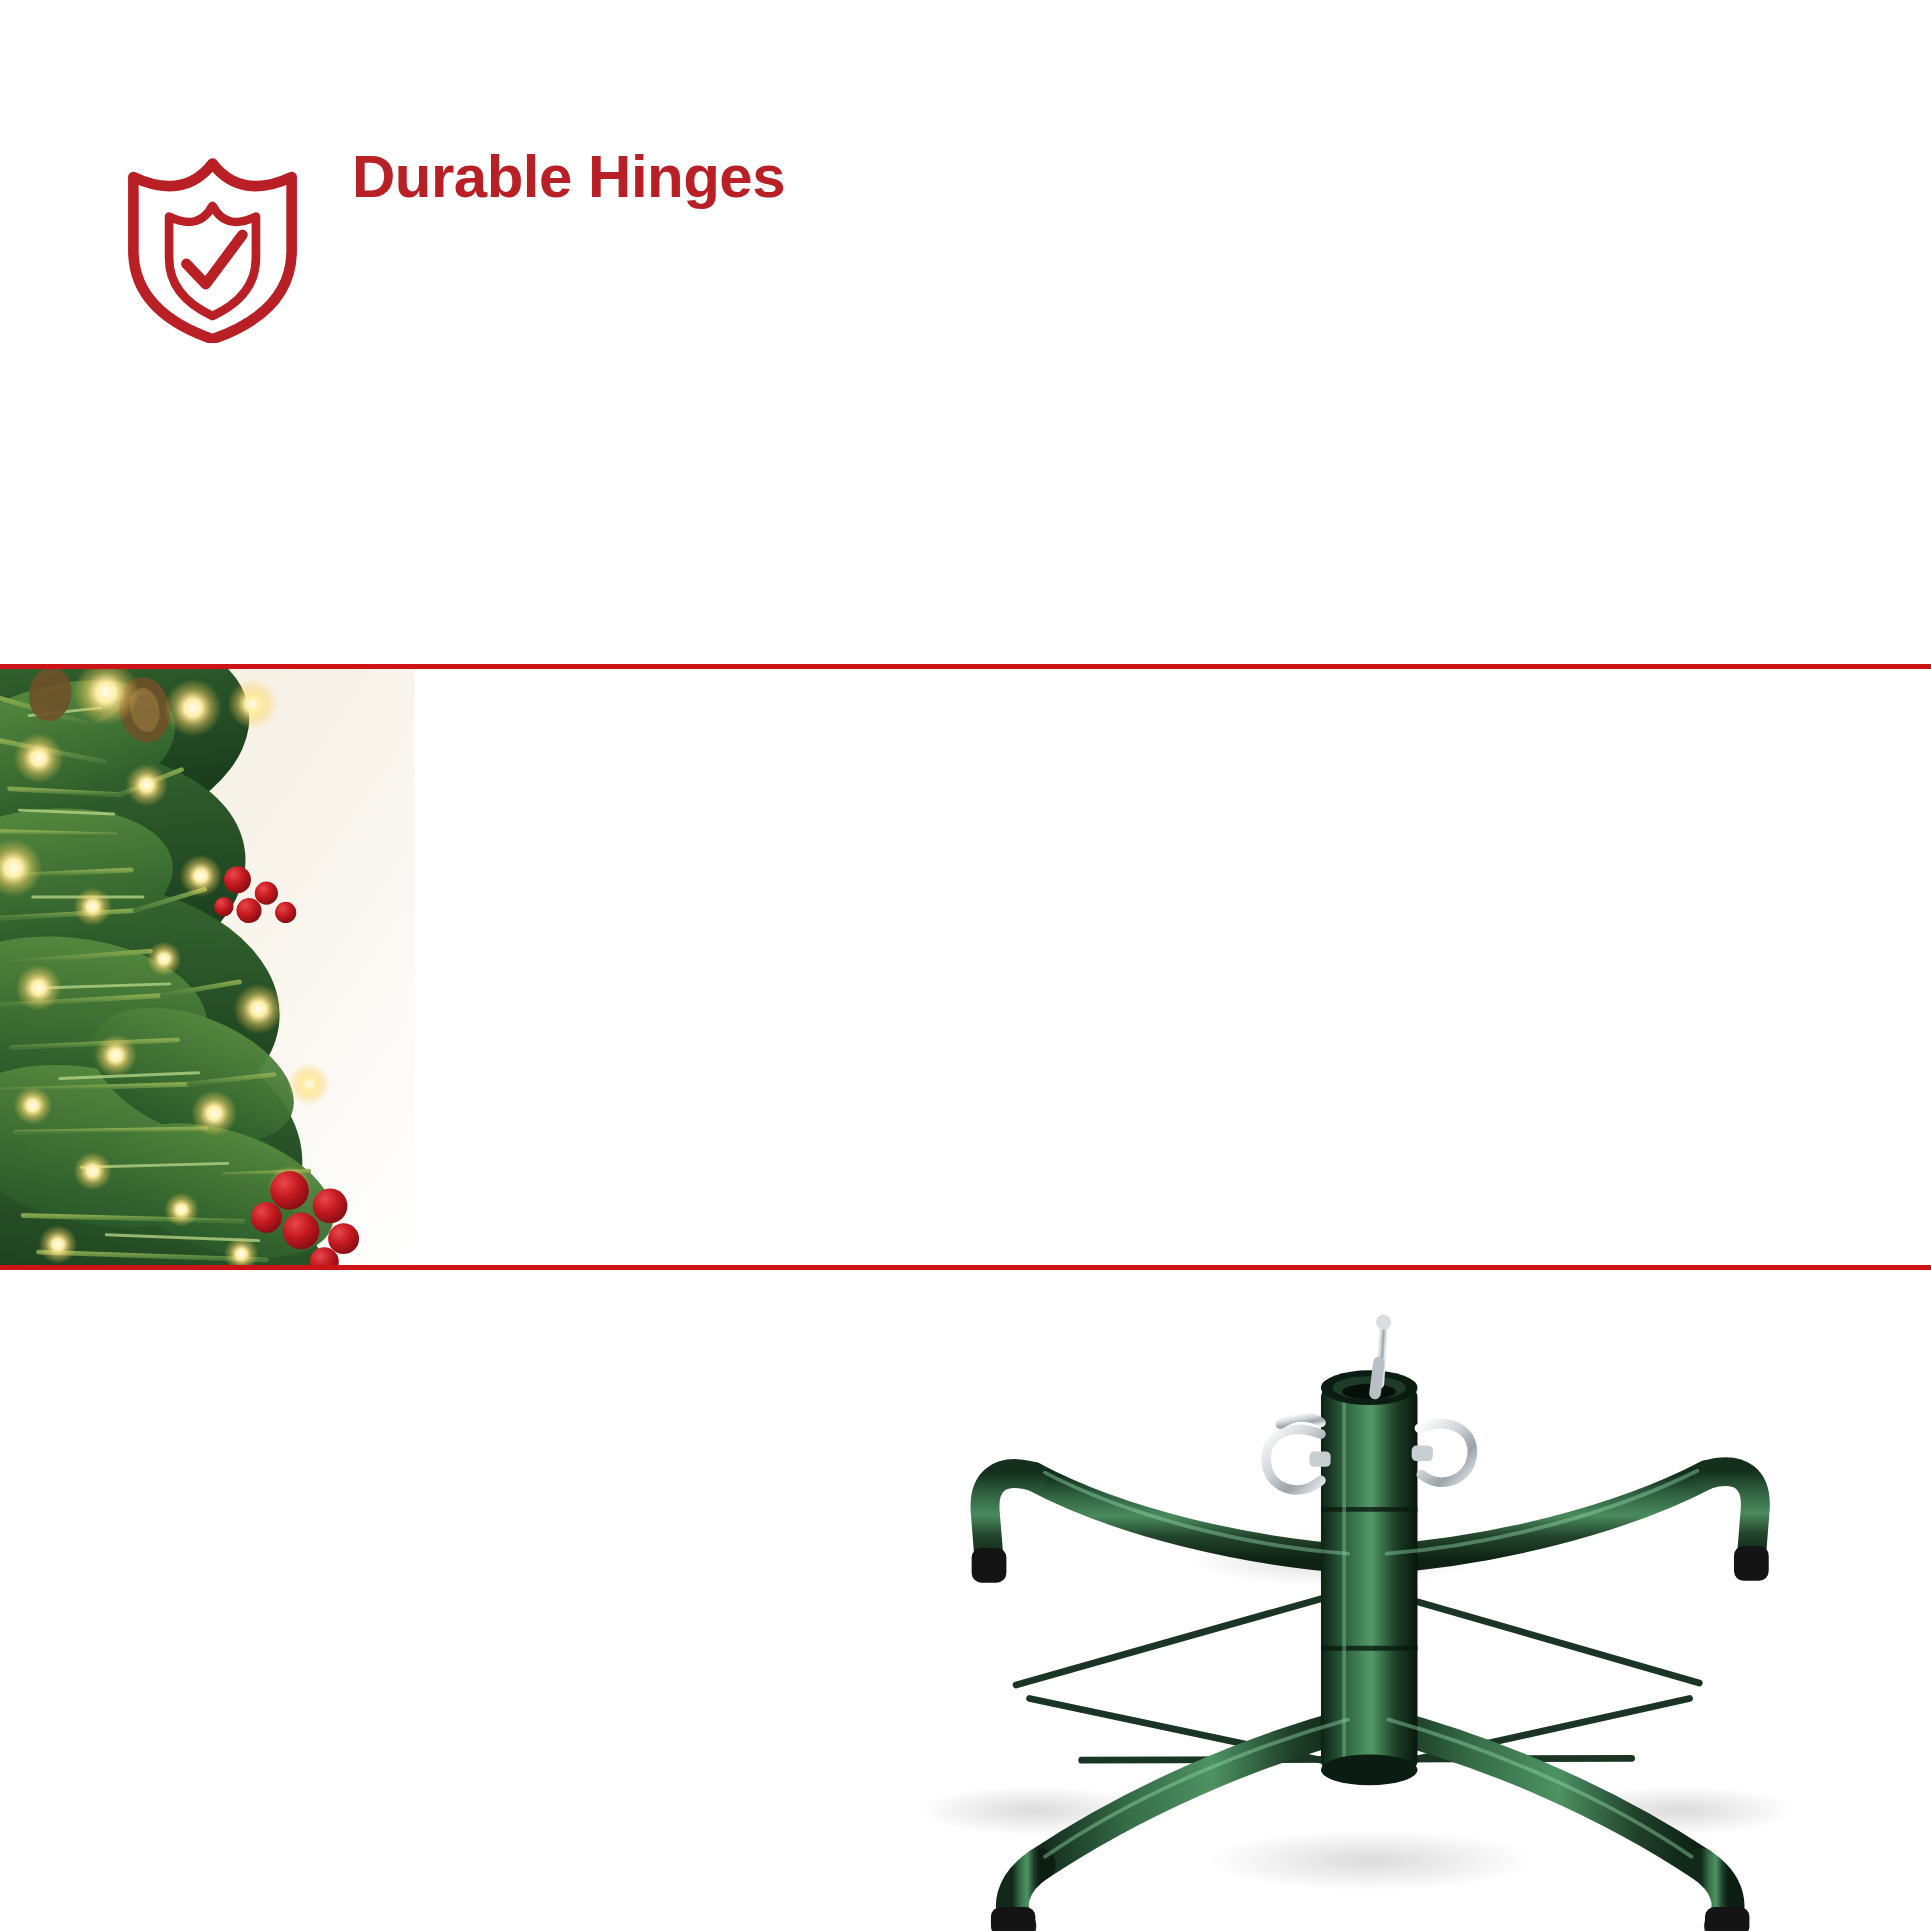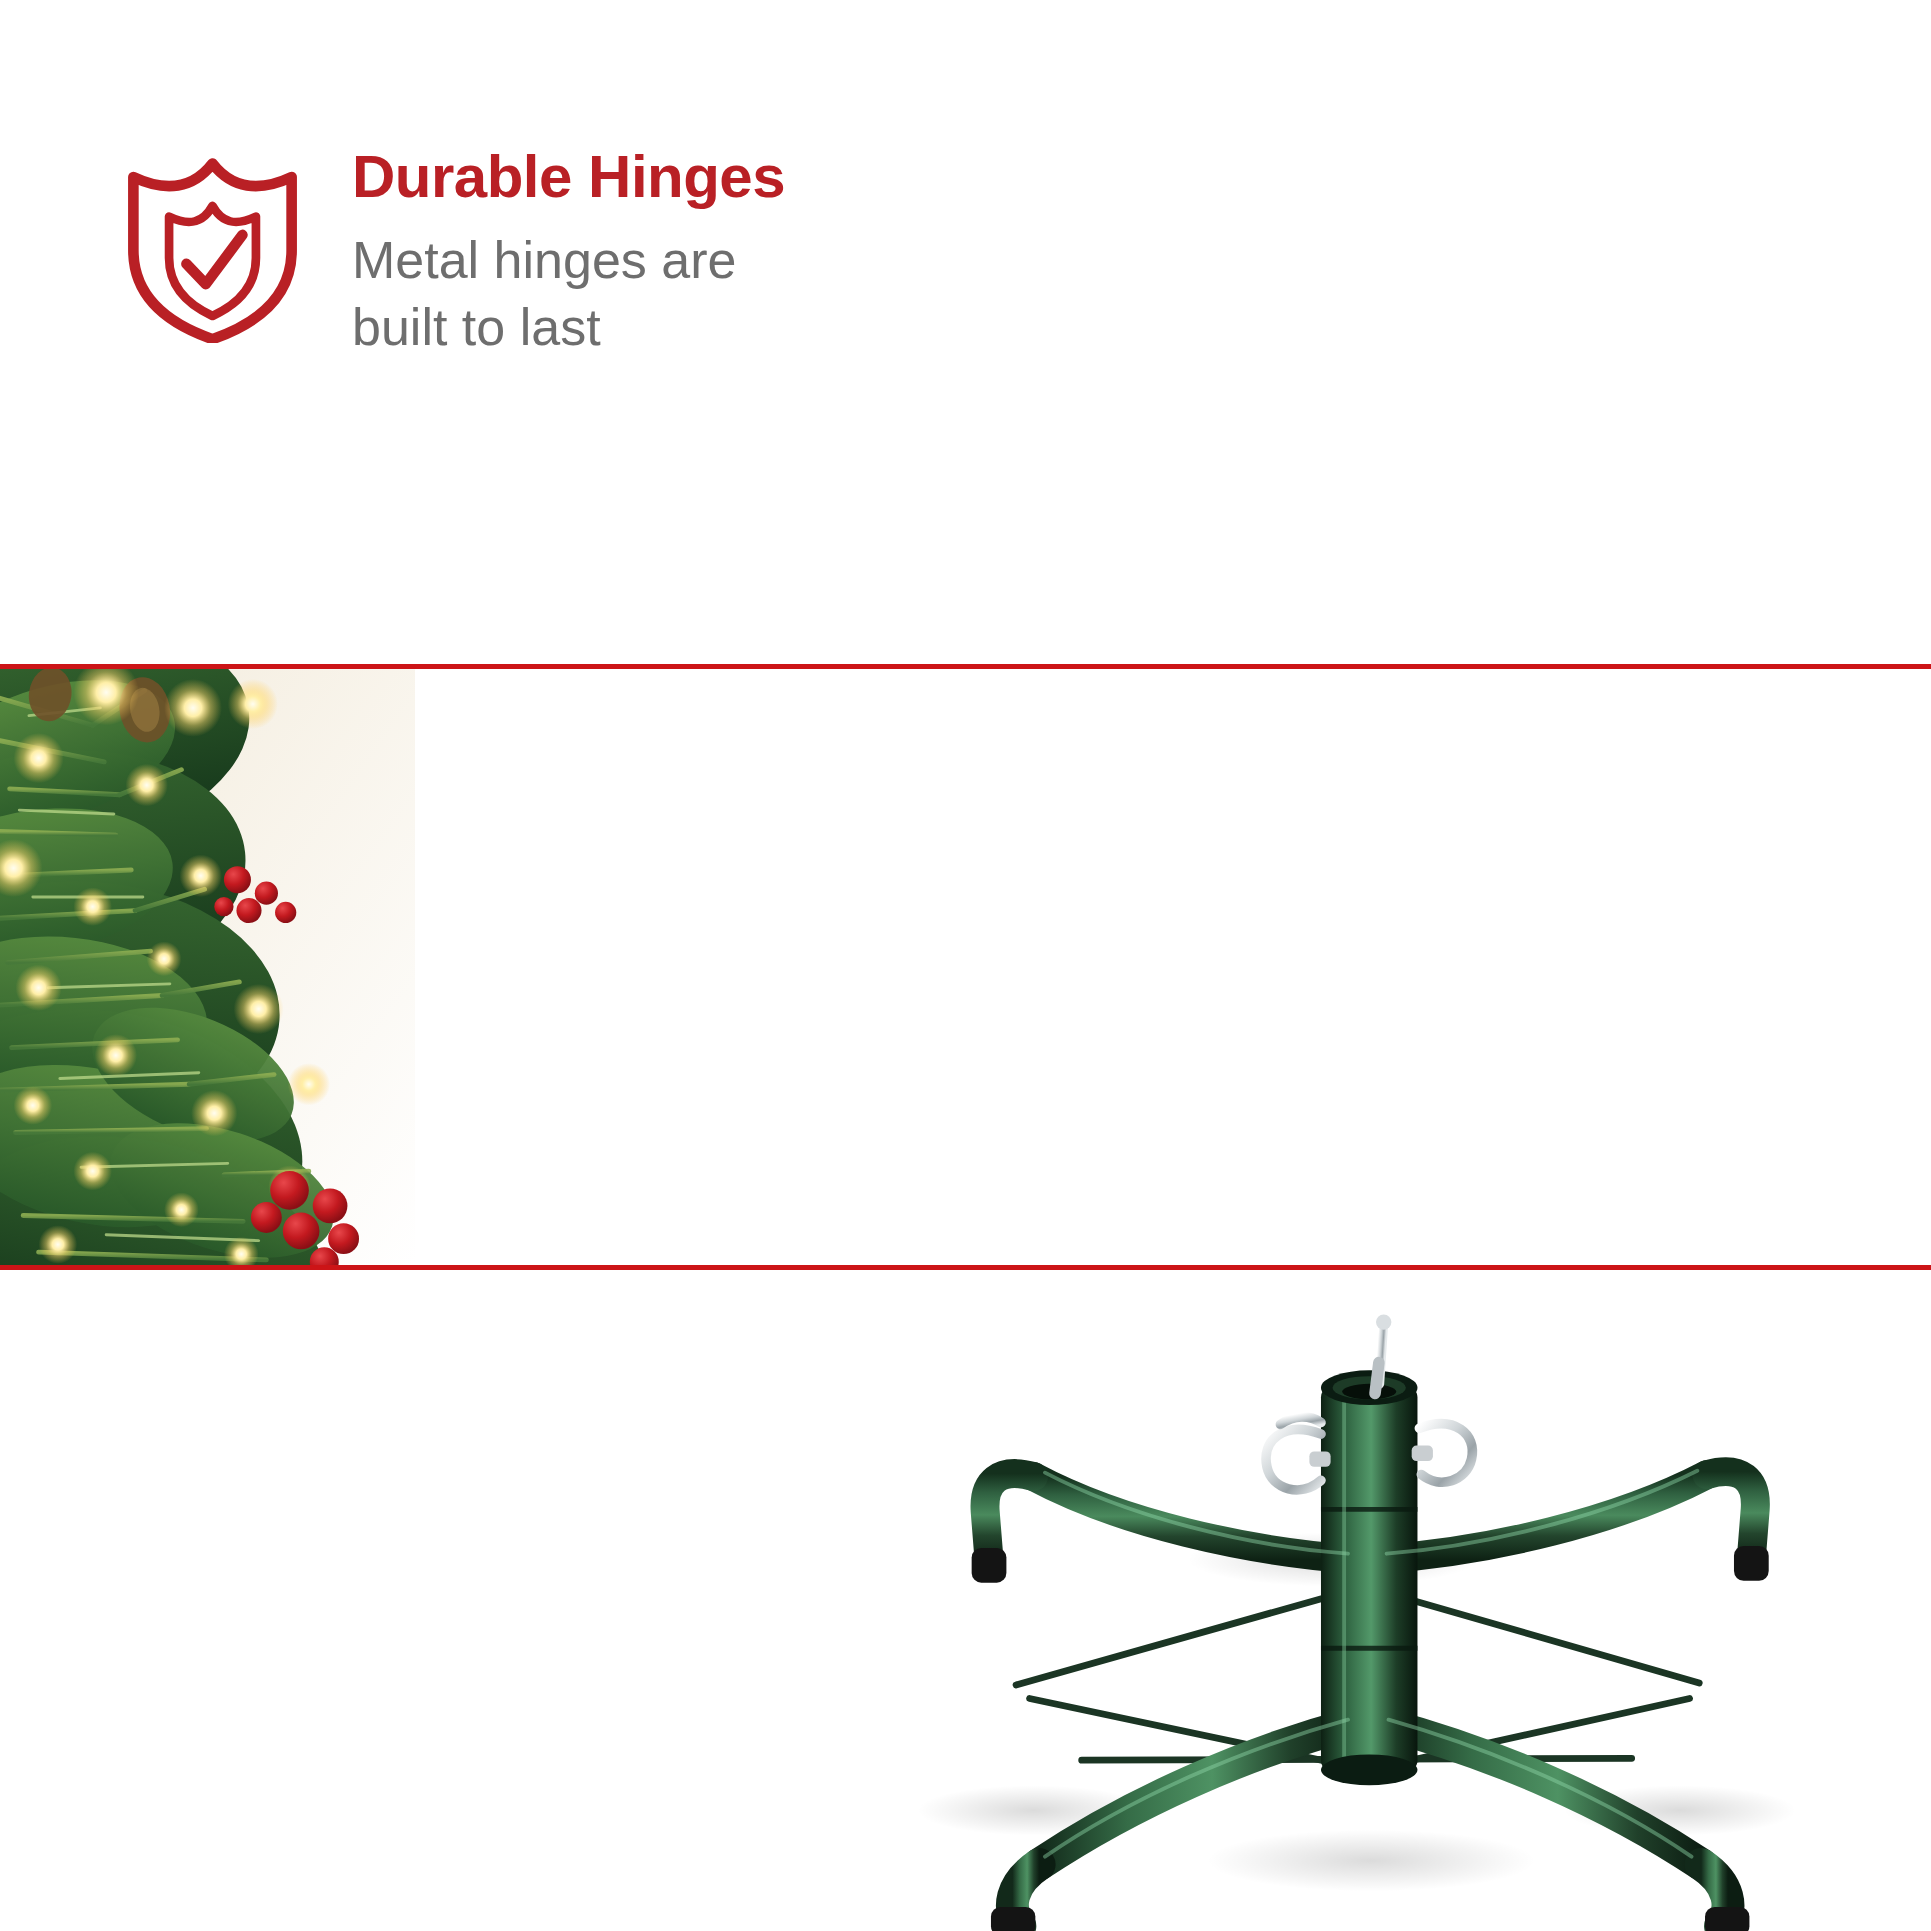--- a/index.html
+++ b/index.html
@@ -230,24 +230,20 @@
     <div class="feature-icon" id="icon-shield">
       <svg width="193" height="193" viewBox="0 0 200 200">
         <path d="M18 28 C 52 44, 80 40, 100 14 C 120 40, 148 44, 182 28 L182 104 C182 152, 146 180, 100 196 C54 180, 18 152, 18 104 Z" fill="none" stroke="#b92025" stroke-width="11" stroke-linejoin="round" stroke-linecap="round"></path>
         <path d="M55 69 C 76 79, 90 76, 100 58 C 110 76, 124 79, 145 69 L145 112 C145 143, 124 161, 100 172 C76 161, 55 143, 55 112 Z" fill="none" stroke="#b92025" stroke-width="9" stroke-linejoin="round" stroke-linecap="round"></path>
         <path d="M73 118 L93 139 L131 88" fill="none" stroke="#b92025" stroke-width="11" stroke-linecap="round" stroke-linejoin="round"></path>
       </svg>
     </div>
 
     <div class="feature-text" id="text-hinges">
       <div class="feature-title">Durable Hinges</div>
-      <div class="feature-desc">
-        <div>Metal hinges are</div>
-        <div>built to last</div>
-      </div>
     </div>
   </section>
 
   <div class="divider" id="divider-1"></div>
 
   <section class="panel" id="panel-pvc">
 
     <div class="photo" id="photo-lit">
       <svg width="415" height="596" viewBox="0 0 430 617">
         <defs>

